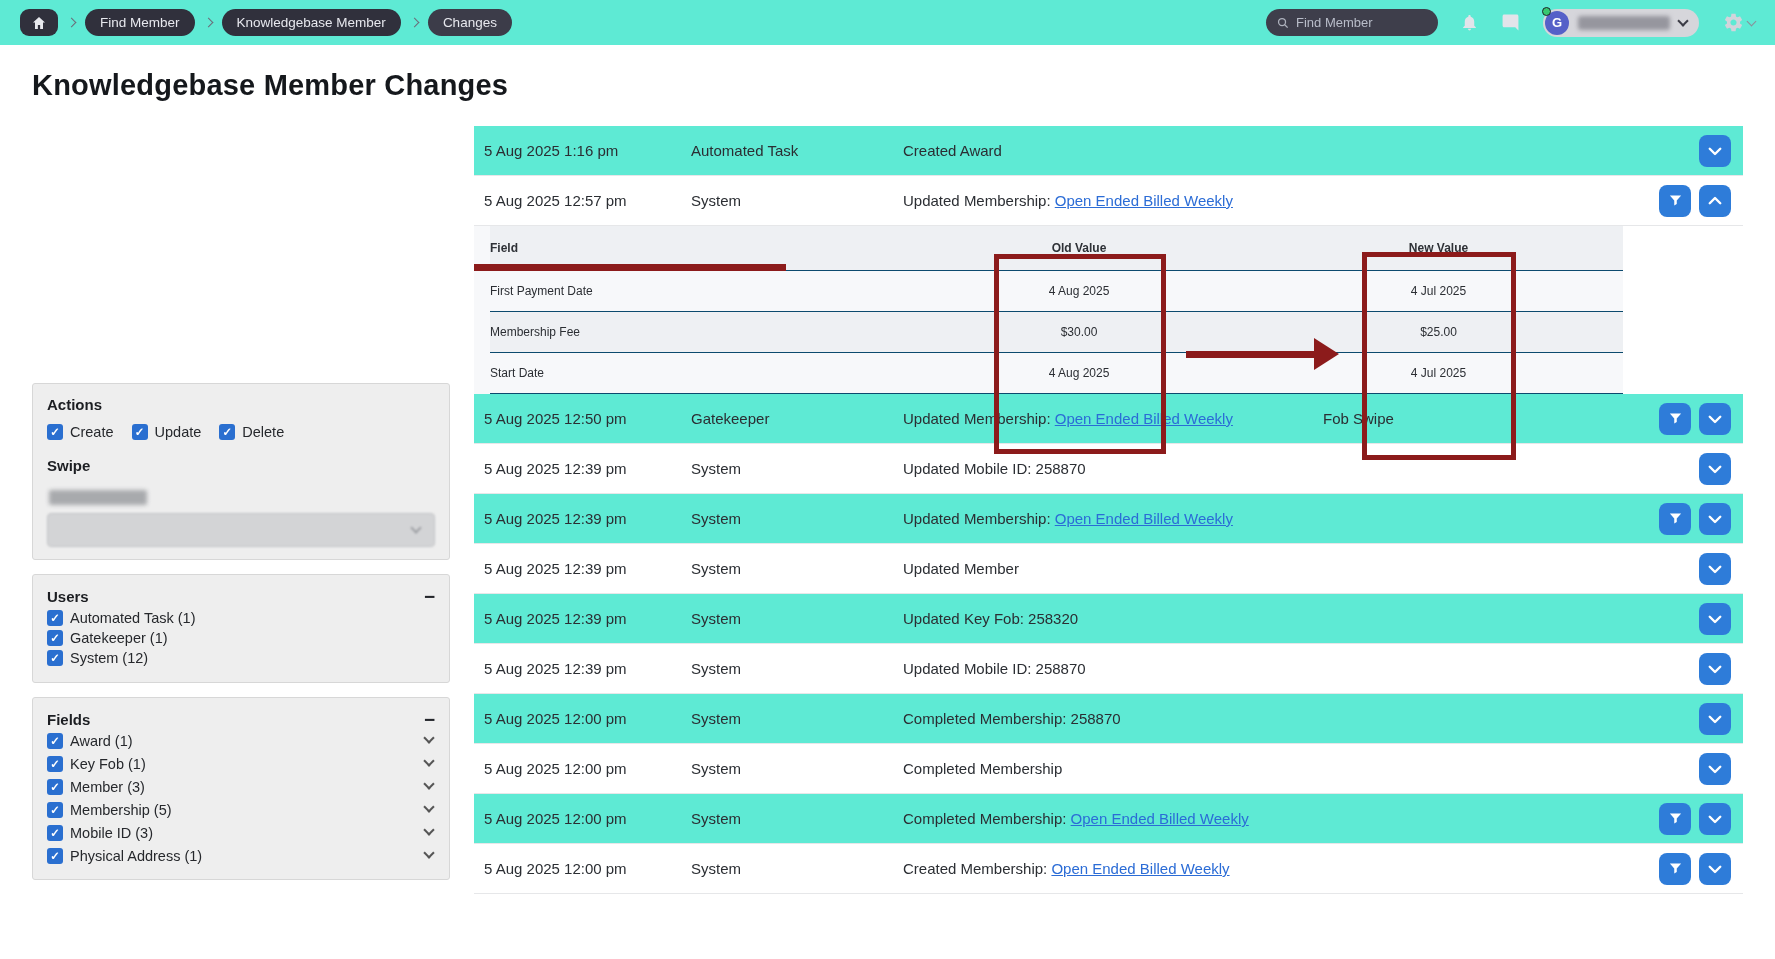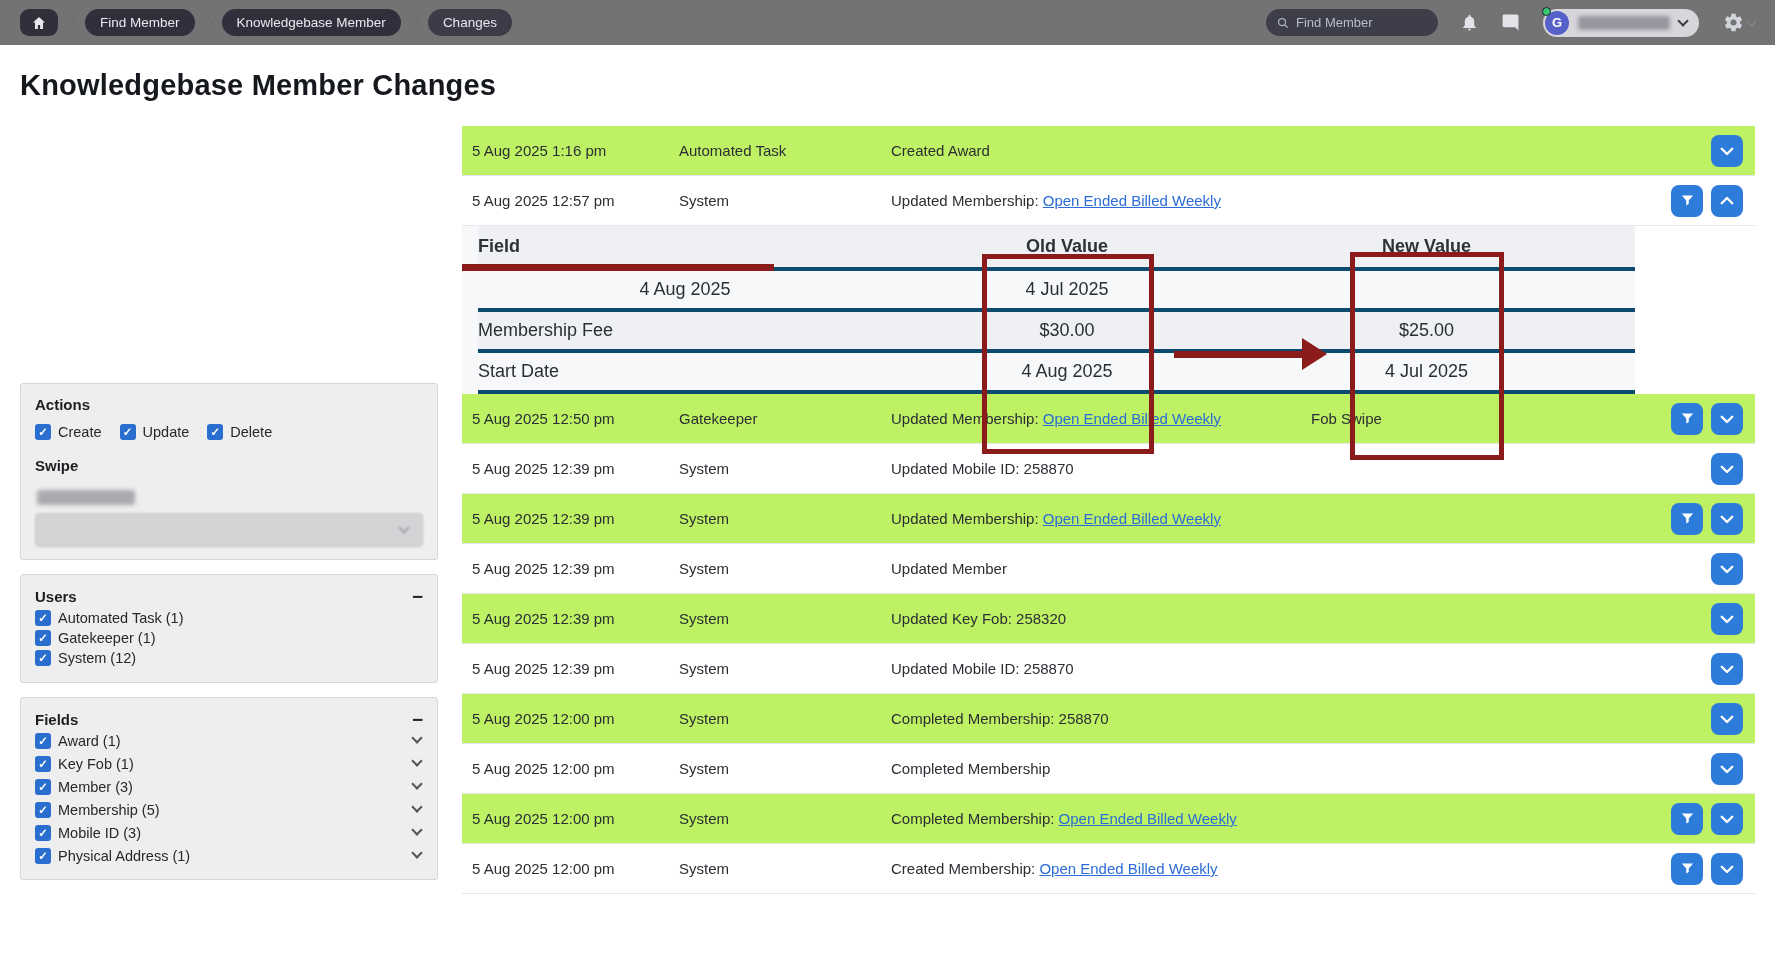--- a/index.html
+++ b/index.html
@@ -1,19 +1,19 @@
 <!DOCTYPE html>
 <html><head>
 <meta charset="utf-8">
 <style>
   *{box-sizing:border-box;margin:0;padding:0}
   html,body{width:1775px;height:959px;overflow:hidden;background:#fff;
     font-family:"Liberation Sans",sans-serif}
   
-  .topbar{height:45px;background:#737373;display:flex;align-items:center;padding:0 20px;gap:7px}
+  .topbar{height:45px;background:#5eead4;display:flex;align-items:center;padding:0 20px;gap:7px}
   .crumb{height:27px;display:flex;align-items:center;padding:0 15px;background:#30303c;
     border-radius:14px;color:#e7e8ee;font-size:13.5px;cursor:pointer;white-space:nowrap}
   .crumb.home{padding:0 11px;border-radius:9px}
   .crumb.active{background:#3c3c49}
   .csep{width:7px;height:7px;border-right:1.6px solid #6b6b78;border-top:1.6px solid #6b6b78;
     transform:rotate(45deg);margin:0 3px;flex:0 0 auto}
   .tspacer{flex:1}
   .searchbox{display:flex;align-items:center;background:#3e3e4b;border-radius:14px;height:27px;
     width:172px;padding:0 10px;gap:6px}
   .searchbox input{background:transparent;border:none;outline:none;color:#d7dae2;font-size:13px;
@@ -26,21 +26,21 @@
     font-weight:700;display:flex;align-items:center;justify-content:center}
   .statusdot{position:absolute;left:-1px;top:-2px;width:9px;height:9px;border-radius:50%;
     background:#37c871;border:1.5px solid #20202b}
   .rname{width:92px;height:14px;background:#96969e;border-radius:3px;filter:blur(2px)}
   .chevdark{width:8px;height:8px;border-right:2px solid #3c3c46;border-bottom:2px solid #3c3c46;
     transform:rotate(45deg);margin-top:-4px}
   .gear{display:flex;align-items:center;gap:4px;margin-left:17px;cursor:pointer}
   .chevlight{width:7px;height:7px;border-right:1.8px solid #8b8d98;border-bottom:1.8px solid #8b8d98;
     transform:rotate(45deg);margin-top:-2px}
   
-  .content{padding:20px 20px 0}
+  .content{padding:20px 32px 0}
   h1{font-size:29px;font-weight:700;color:#15181c;margin:4px 0 24px;letter-spacing:.2px}
   .main{display:flex;gap:24px;align-items:flex-end}
   
   .sidebar{width:418px;flex:0 0 418px}
   .panel{background:#eee;border:1px solid #d7d7d7;border-radius:3px;padding:12px 14px;margin-bottom:14px}
   .phead{display:flex;align-items:center;justify-content:space-between}
   .ptitle{font-size:15px;font-weight:700;color:#1c1e22}
   .minus{font-size:19px;font-weight:700;color:#23252a;cursor:pointer;line-height:1}
   .cbinline{display:flex;gap:18px;margin:7px 0 2px}
   .cbrow{display:flex;align-items:center;gap:7px;cursor:pointer;margin:4px 0;font-size:14.5px;color:#26282c}
@@ -56,29 +56,29 @@
   .redselect{margin-top:8px;height:34px;background:#d3d4d6;border:1px solid #c3c4c7;border-radius:4px;
     filter:blur(1.2px);display:flex;align-items:center;justify-content:flex-end;padding:0 14px}
   .redselect .chevgray{border-color:#9fa1a5}
   .fieldrow{display:flex;align-items:center;padding-right:2px}
   .fieldrow .cbrow{flex:1;margin:3.5px 0}
   
   .tablewrap{flex:1;position:relative}
   .thead,.trow{display:grid;grid-template-columns:207px 212px 392px 330px 1fr;align-items:center;padding-left:10px}
   .thead{height:45px;background:#eef1f4;font-size:15px;font-weight:700;color:#2e3136}
   .trow{height:50px;background:#fff;border-bottom:1px solid #e6e7e9;font-size:15px;color:#2b2e33}
-  .trow.gray{background:#bef264}
+  .trow.gray{background:#5eead4}
   .td.notes,.th.notes{padding-left:28px}
   .btns{display:flex;justify-content:flex-end;gap:8px;padding-right:12px}
   .ibtn{width:32px;height:32px;border:none;border-radius:8px;background:#2e7cd9;display:flex;
     align-items:center;justify-content:center;cursor:pointer;flex:0 0 auto}
   a.link{color:#2b6cd6;cursor:pointer}
   .detail{width:calc(100% - 120px);padding-left:16px;background:#f7f8fa}
   .drow{display:grid;grid-template-columns:414px 350px 369px;height:41px;align-items:center;
-    font-size:18px;color:#2b2e33;border-bottom:4px solid #0c4a6e;background:#f7f8fa}
+    font-size:12px;color:#2b2e33;border-bottom:1px solid #0c4a6e;background:#f7f8fa}
   .drow.alt{background:#eef0f3}
   .drow.dhead{height:45px;font-weight:700;background:#eef0f3;color:#2e3136}
   .dc.o,.dc.n{text-align:center}
   
   .anno{position:absolute;pointer-events:none;z-index:8}
   .anno.underline{left:0;top:138px;width:312px;height:7px;background:#8c1b1b}
   .anno.boxold{left:520px;top:128px;width:172px;height:200px;border:5px solid #8c1b1b}
   .anno.boxnew{left:888px;top:126px;width:154px;height:208px;border:5px solid #8c1b1b}
   .anno.arrowline{left:712px;top:225px;width:128px;height:7px;background:#8c1b1b}
   .anno.arrowhead{left:840px;top:212px;width:0;height:0;border-top:16px solid transparent;
@@ -292,20 +292,21 @@
     </div>
   </div>
   <div class="detail">
     <div class="drow dhead">
       <div class="dc f">Field</div>
       <div class="dc o">Old Value</div>
       <div class="dc n">New Value</div>
     </div>
 
     <div class="drow">
+      <div class="dc f">First Payment Date</div>
       <div class="dc o">4 Aug 2025</div>
       <div class="dc n">4 Jul 2025</div>
     </div>
     <div class="drow alt">
       <div class="dc f">Membership Fee</div>
       <div class="dc o">$30.00</div>
       <div class="dc n">$25.00</div>
     </div>
     <div class="drow">
       <div class="dc f">Start Date</div>

